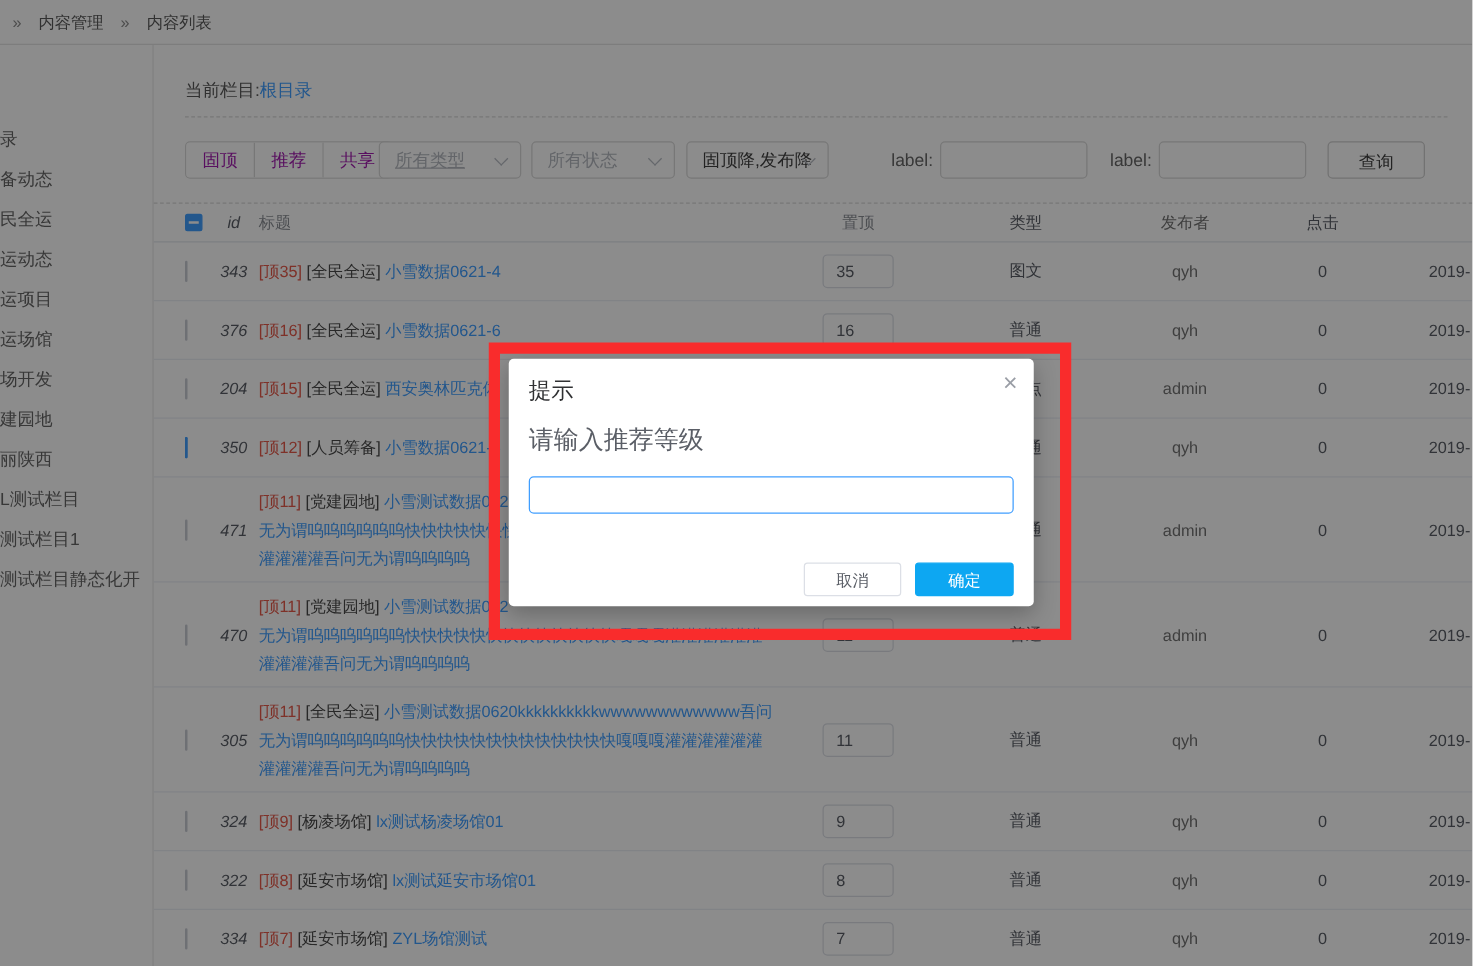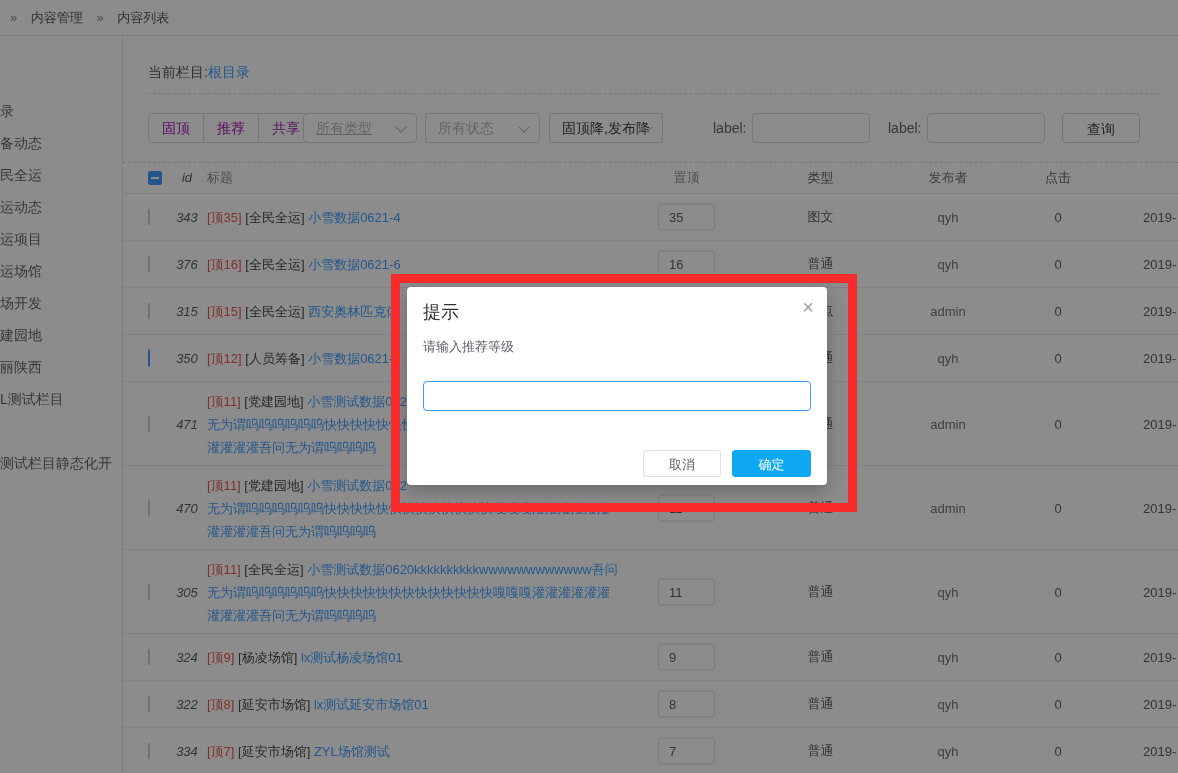--- a/index.html
+++ b/index.html
@@ -75,21 +75,21 @@
   .cb.ind::after{content:"";position:absolute;left:2px;top:5px;width:8px;height:2px;background:#fff;}
 
   
   .overlay{position:absolute;inset:0;background:rgba(0,0,0,0.45);z-index:10;}
 
   
   .modal{position:absolute;left:407px;top:287px;width:420px;height:198px;background:#fff;
          border-radius:4px;box-shadow:0 6px 18px rgba(0,0,0,0.25);z-index:20;}
   .m-title{position:absolute;left:16px;top:13px;font-size:18px;color:#303133;}
   .m-close{position:absolute;right:13px;top:10px;font-size:20px;color:#9a9ea6;cursor:pointer;line-height:20px;}
-  .m-body{position:absolute;left:16px;top:51px;font-size:13px;color:#5a5e66;}
+  .m-body{position:absolute;left:16px;top:51px;font-size:20px;color:#5a5e66;}
   .m-input{position:absolute;left:16px;top:94px;width:388px;height:30px;border:1px solid var(--accent);
            border-radius:4px;box-sizing:border-box;font-size:14px;padding:0 10px;outline:none;}
   .m-cancel{position:absolute;left:236px;top:163px;width:78px;height:27px;background:#fff;
             border:1px solid #dcdfe6;border-radius:3px;box-sizing:border-box;font-size:13px;
             color:#5a5e66;text-align:center;line-height:25px;cursor:pointer;}
   .m-ok{position:absolute;left:325px;top:163px;width:79px;height:27px;background:var(--okblue);
         border:1px solid var(--okblue);border-radius:3px;box-sizing:border-box;font-size:13px;
         color:#fff;text-align:center;line-height:25px;cursor:pointer;}
 
   
@@ -112,20 +112,21 @@
       <div class="side-item" style="top: 59px;">录</div>
       <div class="side-item" style="top: 91px;">备动态</div>
       <div class="side-item" style="top: 123px;">民全运</div>
       <div class="side-item" style="top: 155px;">运动态</div>
       <div class="side-item" style="top: 187px;">运项目</div>
       <div class="side-item" style="top: 219px;">运场馆</div>
       <div class="side-item" style="top: 251px;">场开发</div>
       <div class="side-item" style="top: 283px;">建园地</div>
       <div class="side-item" style="top: 315px;">丽陕西</div>
       <div class="side-item" style="top: 347px;">L测试栏目</div>
+      <div class="side-item" style="top: 379px;">测试栏目1</div>
       <div class="side-item" style="top: 411px;">测试栏目静态化开</div>
     </div>
 
   <div class="main">
     <div class="curcat">
       <span>当前栏目:</span><a>根目录</a>
     </div>
     <div class="dash1"></div>
 
     <div class="filters">
@@ -182,21 +183,21 @@
             <div class="cell c-top">
               <div class="topbox">16</div>
             </div>
             <span class="cell c-type">普通</span>
             <span class="cell c-pub">qyh</span>
             <span class="cell c-clk">0</span>
             <span class="cell c-date">2019-</span>
           </div>
           <div class="row" style="height: 46px;">
             <span class="cell c-cb"><span class="cb"></span></span>
-            <span class="cell c-id">315</span>
+            <span class="cell c-id">204</span>
             <div class="cell c-title">
               <div><span class="tag">[顶15]</span><span class="cat"> [全民全运] </span><a class="tlink">西安奥林匹克体</a></div>
             </div>
             <div class="cell c-top">
               <div class="topbox">15</div>
             </div>
             <span class="cell c-type">焦点</span>
             <span class="cell c-pub">admin</span>
             <span class="cell c-clk">0</span>
             <span class="cell c-date">2019-</span>

